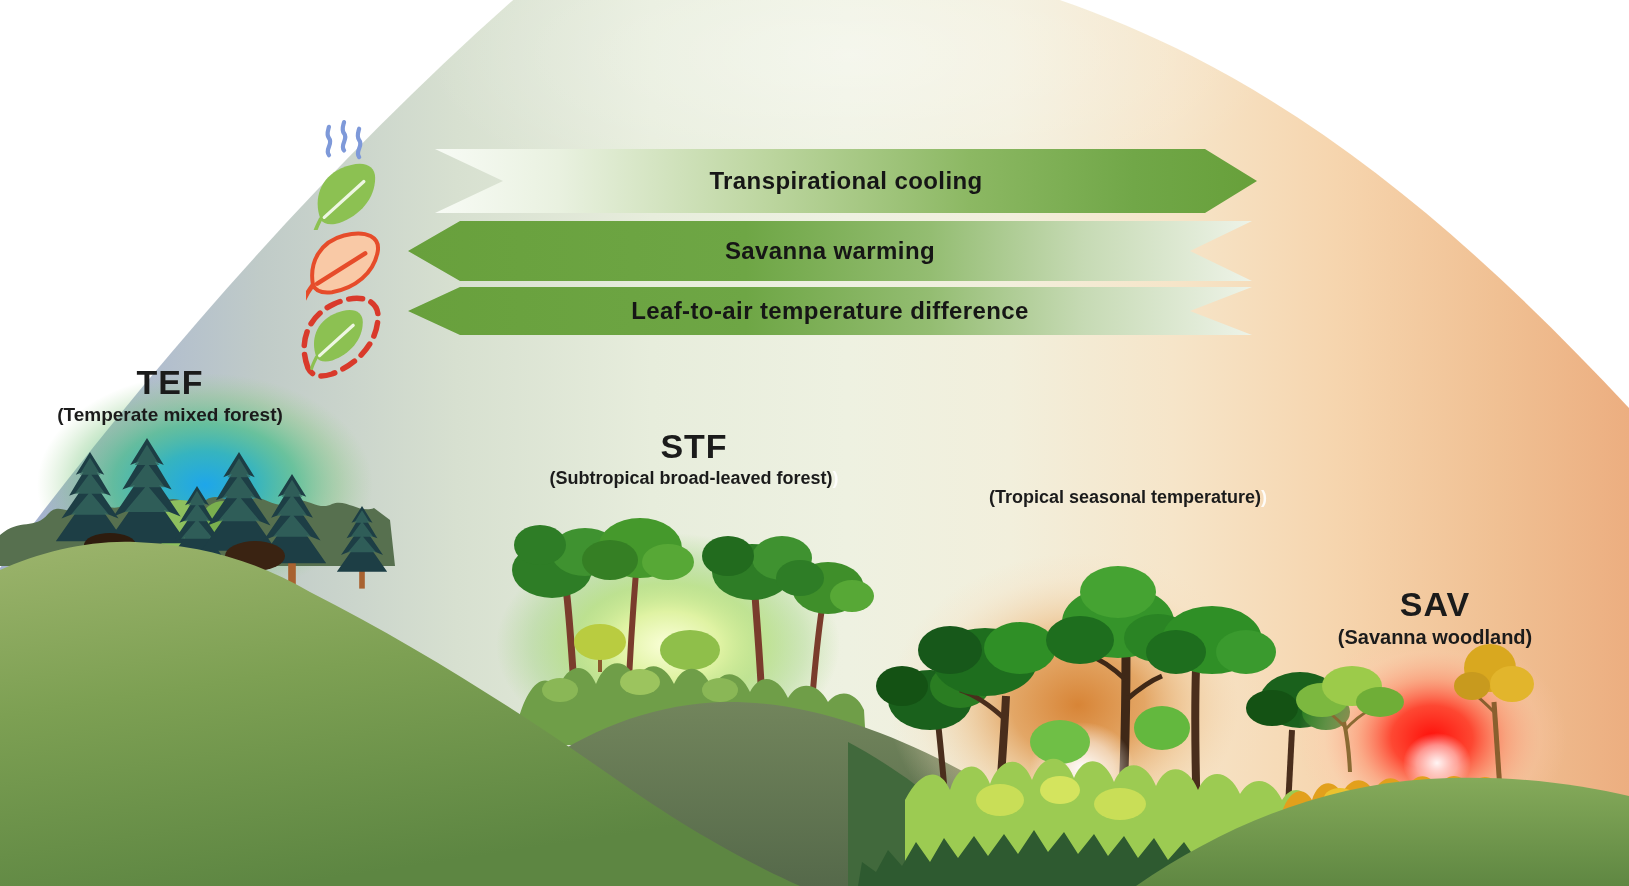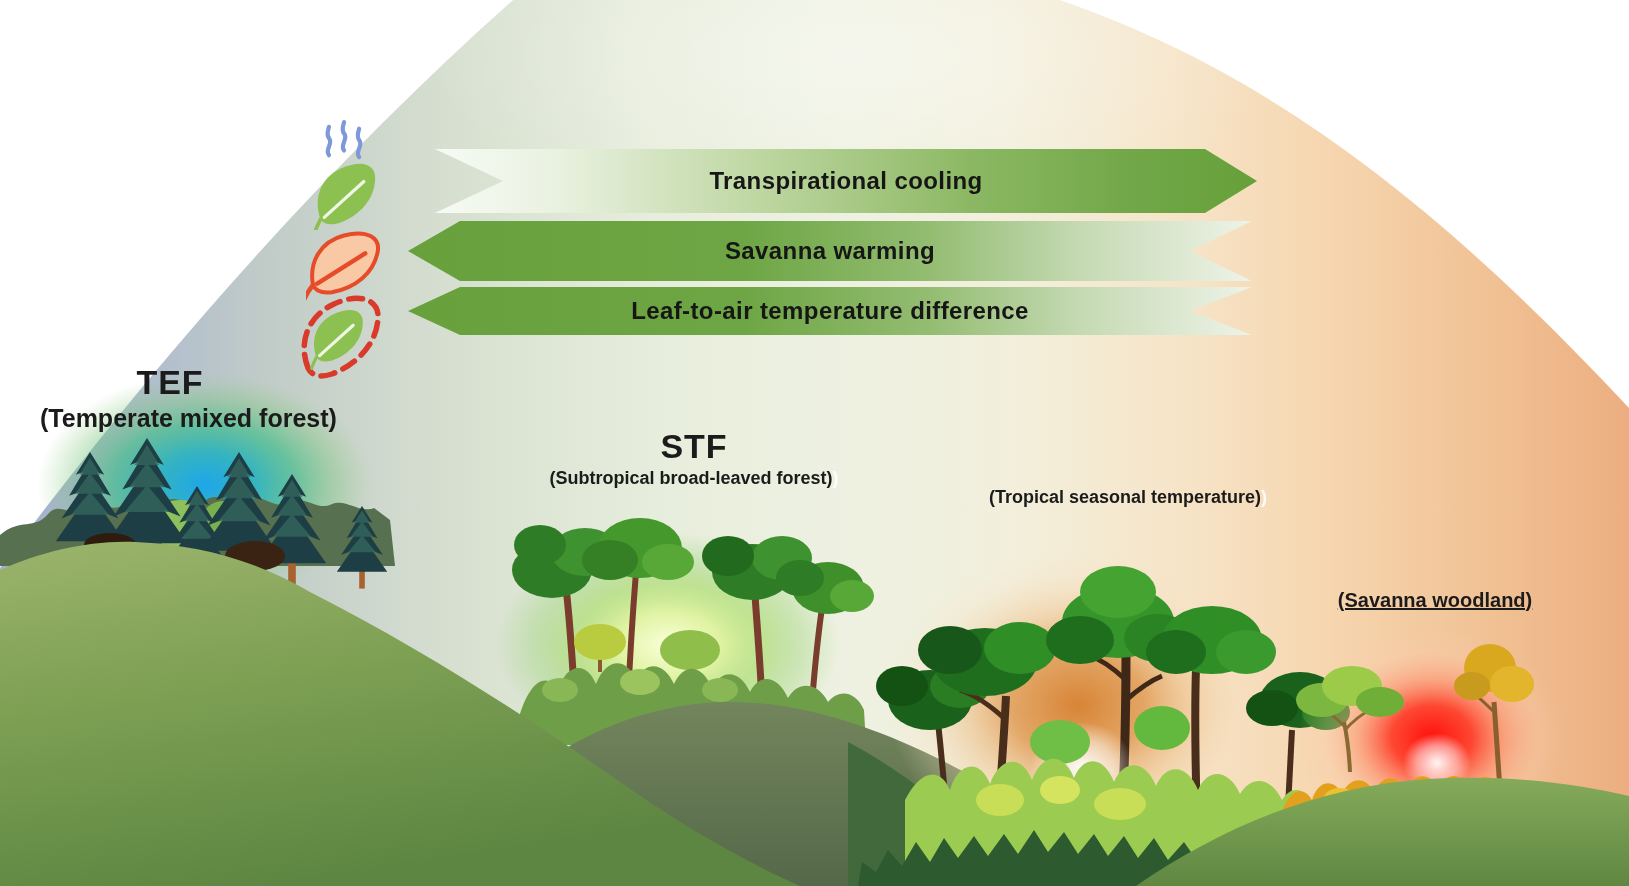--- a/index.html
+++ b/index.html
@@ -16,23 +16,23 @@
   .arrow-right{
     background:linear-gradient(90deg, rgba(250,253,248,.92) 0%, #e9f1e0 15%, #bdd6a0 40%, #8cb863 65%, #71a748 85%, #67a03a 100%);
     clip-path:polygon(0 0,770px 0,822px 50%,770px 100%,0 100%,68px 50%);
   }
   .arrow-left{
     background:linear-gradient(90deg, #68a03c 0%, #6ea645 40%, #94bd72 62%, #c6dab4 80%, #eef3e8 100%);
     clip-path:polygon(0 50%,52px 0,844px 0,782px 50%,844px 100%,52px 100%);
   }
   .biome-label{position:absolute;text-align:center;color:#1b1b1b;line-height:1.08;}
   .biome-label .code{font-weight:bold;font-size:34px;letter-spacing:1px;}
-  .biome-label .sub{font-weight:bold;font-size:25px;margin-top:4px;white-space:nowrap;}
+  .biome-label .sub{font-weight:bold;font-size:19px;margin-top:4px;white-space:nowrap;}
   .biome-label .sub.small{font-size:18px;}
-  .biome-label .sub.big{font-size:20px;text-decoration:underline;}
+  .biome-label .sub.big{font-size:20px;}
   .ghost{color:rgba(255,255,255,.9);}
 </style>
 </head>
 <body>
 
 <div class="stage">
 
   <svg class="scene" viewBox="0 0 1629 886" aria-hidden="true">
     <defs>
       <linearGradient id="skyGrad" x1="0" y1="0" x2="1" y2="0">
@@ -278,16 +278,17 @@
   <div class="biome-label" style="left:518px;top:428px;width:352px;">
     <div class="code">STF</div>
     <div class="sub small"><span>(Subtropical broad-leaved forest)</span><span class="ghost">)</span></div>
   </div>
 
   <div class="biome-label" style="left:958px;top:484px;width:340px;">
     <div class="sub small"><span>(Tropical seasonal temperature)</span><span class="ghost">)</span></div>
   </div>
 
   <div class="biome-label" style="left:1310px;top:586px;width:250px;">
+    <div class="code">SAV</div>
     <div class="sub big">(Savanna woodland)</div>
   </div>
 
 </div>
 
 </body></html>

